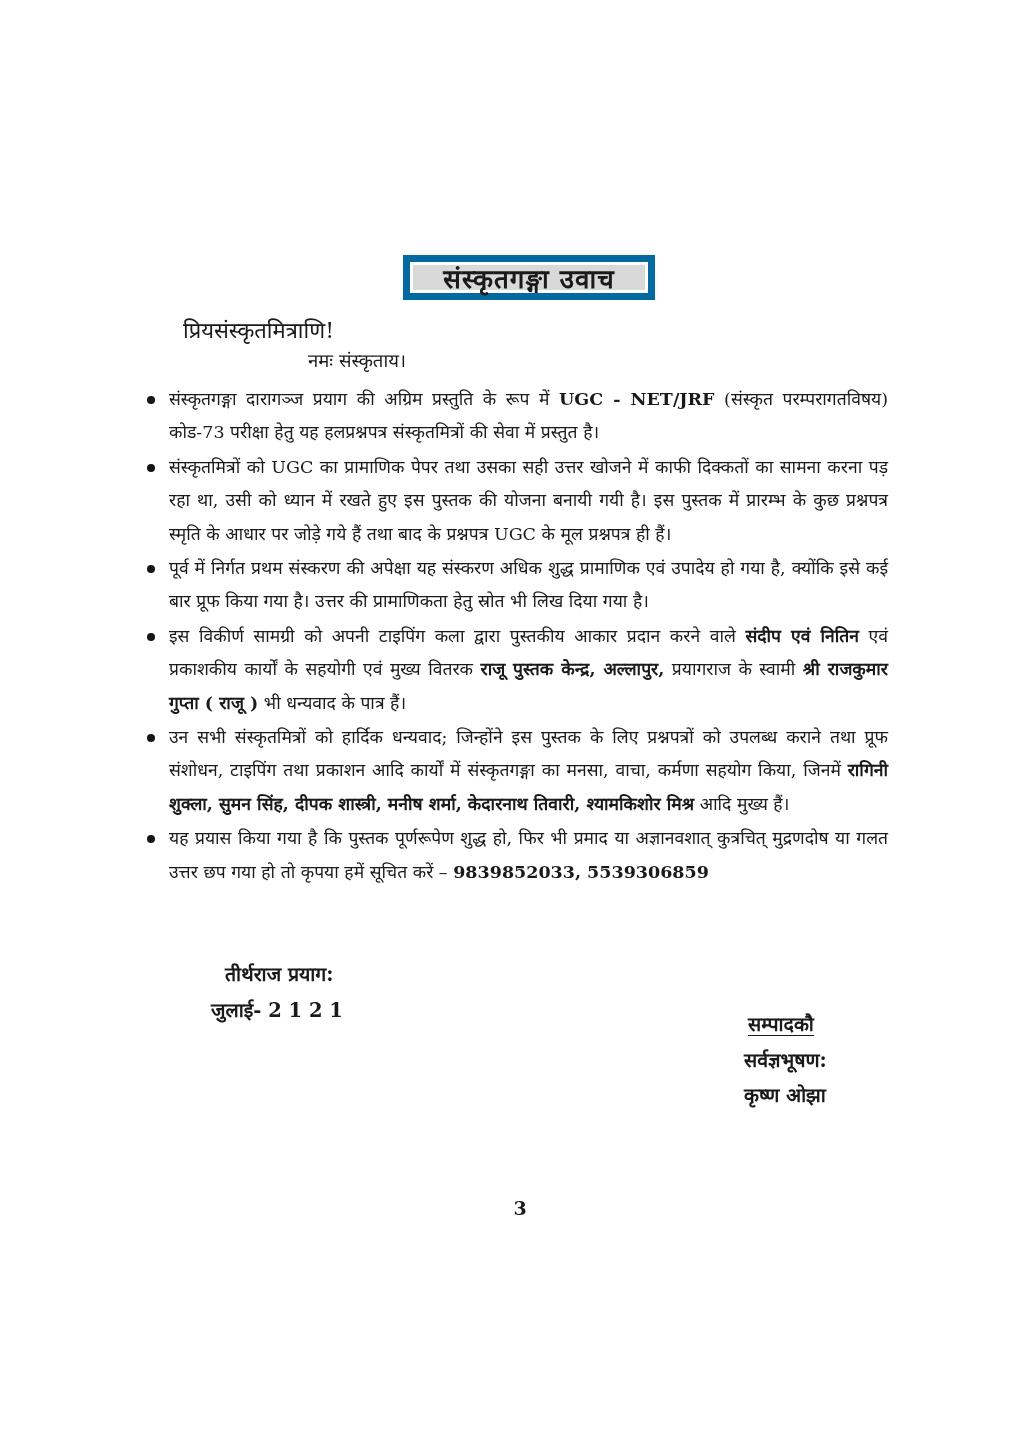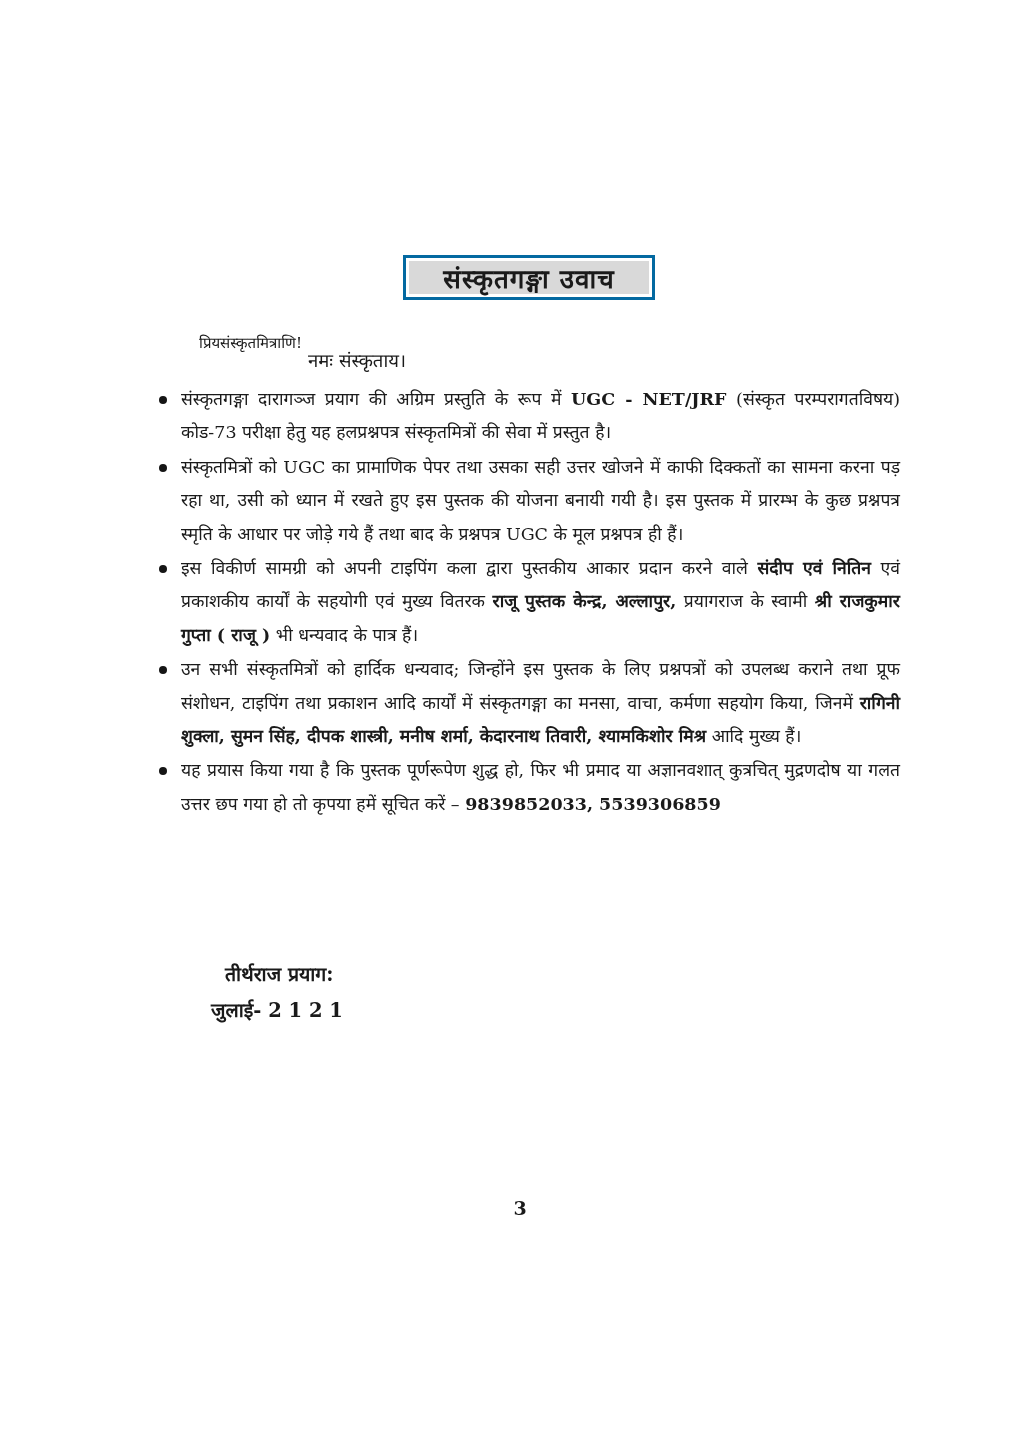--- a/index.html
+++ b/index.html
@@ -14,49 +14,48 @@
     font-family: "DejaVu Serif", "Liberation Serif", serif;
     overflow: hidden;
   }
   .title-box {
     position: absolute;
     left: 403px;
     top: 255px;
     min-width: 252px;
     height: 45px;
     background: #d9d9d9;
-    border: 3px solid #0369a1;
+    border: 7px solid #0369a1;
     box-shadow: inset 0 0 0 3px #ffffff;
     display: flex;
     align-items: center;
     justify-content: center;
     padding: 0 18px;
   }
   .title-box .title-text {
     font-size: 26px;
     font-weight: bold;
     letter-spacing: 1px;
     white-space: nowrap;
   }
   .salutation {
     position: absolute;
     left: 183px;
-    top: 332px;
-    font-size: 15px;
-    margin-left: 16px;
+    top: 314px;
+    font-size: 22px;
   }
   .invocation {
     position: absolute;
     left: 308px;
     top: 347px;
     font-size: 18.5px;
   }
   ul.bullets {
     position: absolute;
-    left: 156px;
+    left: 144px;
     top: 383px;
     width: 744px;
     list-style: none;
   }
   ul.bullets li {
     position: relative;
     padding-left: 25px;
     text-align: justify;
     font-size: 17.5px;
     line-height: 33.4px;
@@ -114,26 +113,32 @@
   <div class="title-box">
     <span class="title-text">संस्कृतगङ्गा उवाच</span>
   </div>
 
   <div class="salutation">प्रियसंस्कृतमित्राणि!</div>
   <div class="invocation">नमः संस्कृताय।</div>
 
   <ul class="bullets">
     <li><span>संस्कृतगङ्गा दारागञ्ज प्रयाग की अग्रिम प्रस्तुति के रूप में </span><span class="bold">UGC - NET/JRF</span><span> (संस्कृत परम्परागतविषय) कोड-73 परीक्षा हेतु यह हलप्रश्नपत्र संस्कृतमित्रों की सेवा में प्रस्तुत है।</span></li>
     <li><span>संस्कृतमित्रों को UGC का प्रामाणिक पेपर तथा उसका सही उत्तर खोजने में काफी दिक्कतों का सामना करना पड़ रहा था, उसी को ध्यान में रखते हुए इस पुस्तक की योजना बनायी गयी है। इस पुस्तक में प्रारम्भ के कुछ प्रश्नपत्र स्मृति के आधार पर जोड़े गये हैं तथा बाद के प्रश्नपत्र UGC के मूल प्रश्नपत्र ही हैं।</span></li>
+    <li><span>पूर्व में निर्गत प्रथम संस्करण की अपेक्षा यह संस्करण अधिक शुद्ध प्रामाणिक एवं उपादेय हो गया है, क्योंकि इसे कई बार प्रूफ किया गया है। उत्तर की प्रामाणिकता हेतु स्रोत भी लिख दिया गया है।</span></li>
     <li><span>इस विकीर्ण सामग्री को अपनी टाइपिंग कला द्वारा पुस्तकीय आकार प्रदान करने वाले </span><span class="bold">संदीप एवं नितिन</span><span> एवं प्रकाशकीय कार्यों के सहयोगी एवं मुख्य वितरक </span><span class="bold">राजू पुस्तक केन्द्र, अल्लापुर,</span><span> प्रयागराज के स्वामी </span><span class="bold">श्री राजकुमार गुप्ता ( राजू )</span><span> भी धन्यवाद के पात्र हैं।</span></li>
     <li><span>उन सभी संस्कृतमित्रों को हार्दिक धन्यवाद; जिन्होंने इस पुस्तक के लिए प्रश्नपत्रों को उपलब्ध कराने तथा प्रूफ संशोधन, टाइपिंग तथा प्रकाशन आदि कार्यों में संस्कृतगङ्गा का मनसा, वाचा, कर्मणा सहयोग किया, जिनमें </span><span class="bold">रागिनी शुक्ला, सुमन सिंह, दीपक शास्त्री, मनीष शर्मा, केदारनाथ तिवारी, श्यामकिशोर मिश्र</span><span> आदि मुख्य हैं।</span></li>
     <li><span>यह प्रयास किया गया है कि पुस्तक पूर्णरूपेण शुद्ध हो, फिर भी प्रमाद या अज्ञानवशात् कुत्रचित् मुद्रणदोष या गलत उत्तर छप गया हो तो कृपया हमें सूचित करें – </span><span class="bold">9839852033, 5539306859</span></li>
   </ul>
 
   <div class="footer-left">
     <div class="place">तीर्थराज प्रयाग:</div>
     <div class="date">जुलाई- 2 1 2 1</div>
   </div>
 
+  <div class="footer-right">
+    <div><span class="editors-heading">सम्पादकौ</span></div>
+    <div>सर्वज्ञभूषण:</div>
+    <div>कृष्ण ओझा</div>
+  </div>
 
   <div class="page-number">3</div>
 
 </div>
 
 </body></html>

